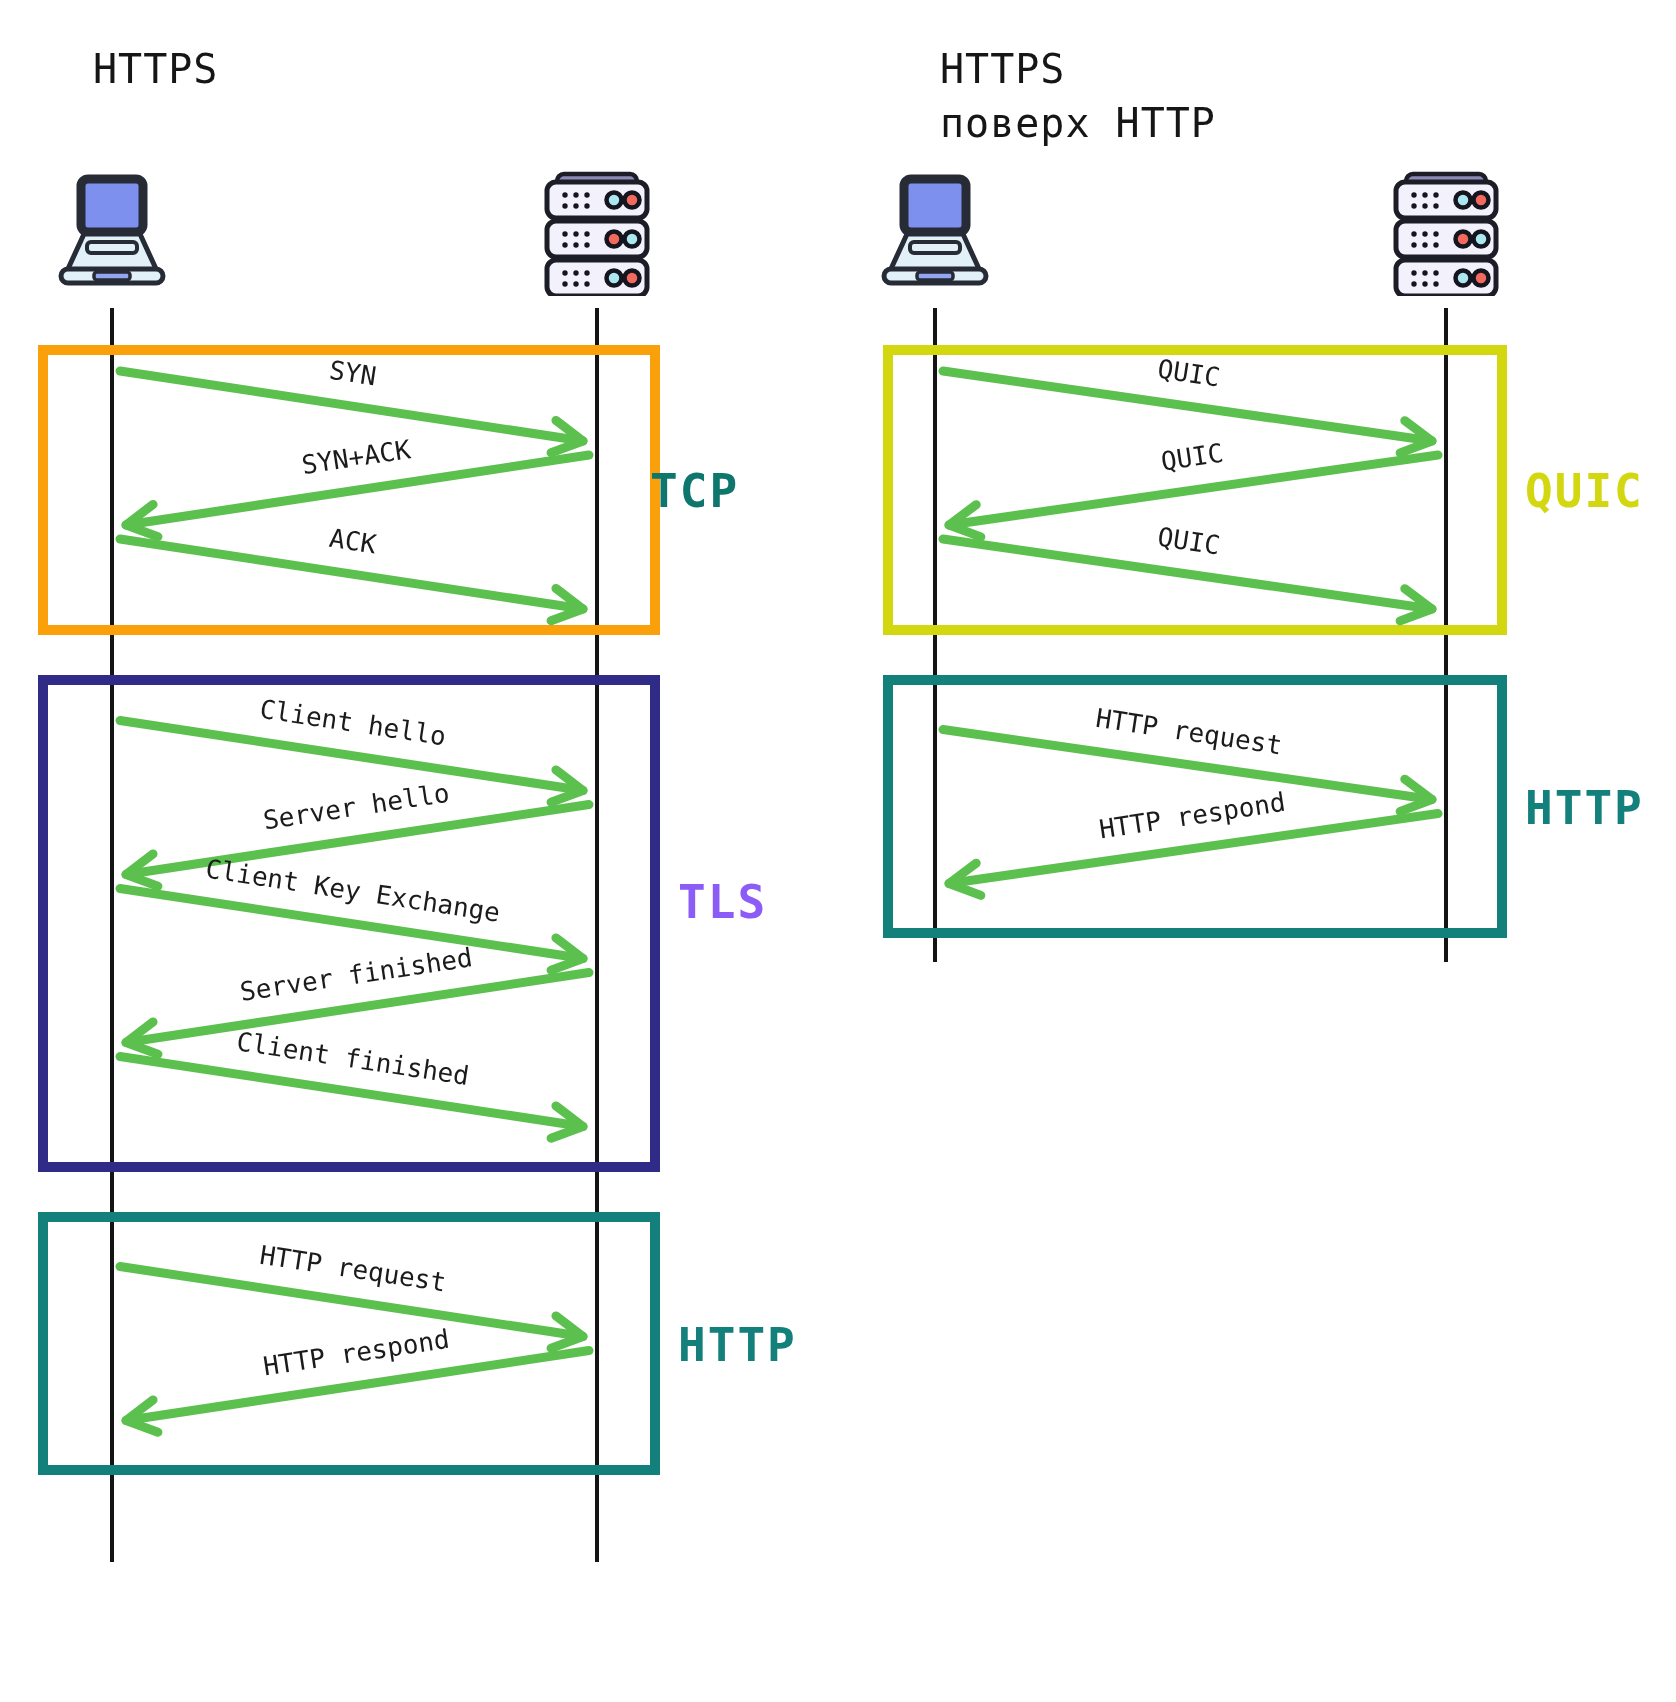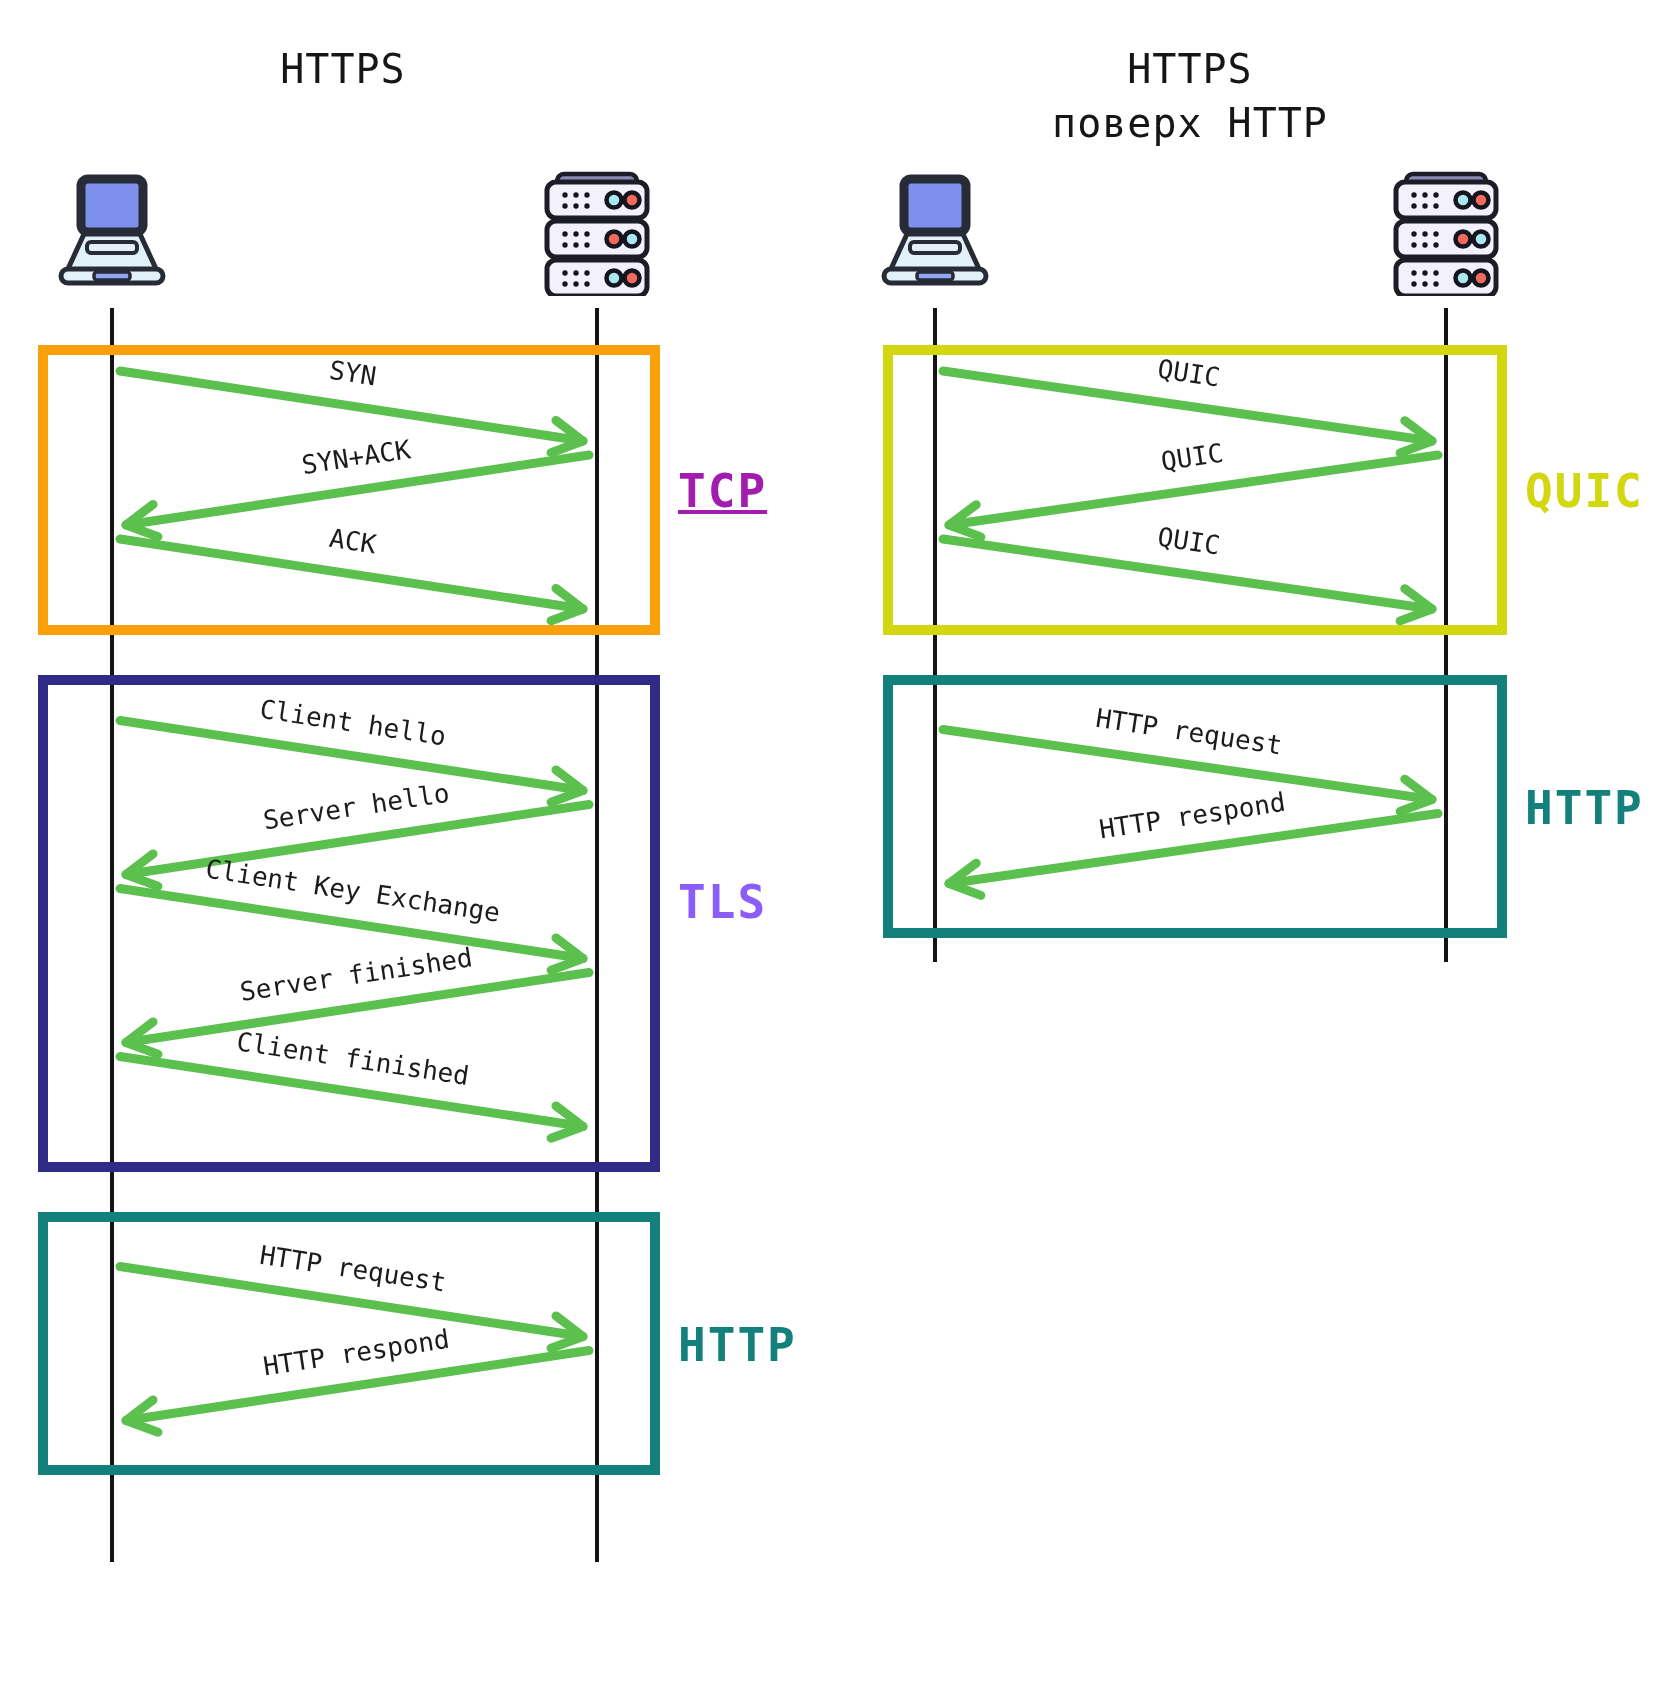--- a/index.html
+++ b/index.html
@@ -1,21 +1,21 @@
 <!DOCTYPE html>
 <html><head>
 <meta charset="utf-8">
 <style>
   *{margin:0;padding:0;box-sizing:border-box}
   html,body{background:#ffffff}
   body{
     width:1676px;height:1702px;position:relative;overflow:hidden;
     font-family:"DejaVu Sans Mono","Liberation Mono",monospace;
   }
-  .title{position:absolute;text-align:center;font-size:40px;line-height:1.35;color:#161616;letter-spacing:1px}
+  .title{position:absolute;text-align:left;font-size:40px;line-height:1.35;color:#161616;letter-spacing:1px}
   .icon{position:absolute}
   .diagram{position:absolute}
   .lifeline{position:absolute;width:4px;background:#141414}
   .proto-box{position:absolute;border-style:solid;border-width:10px;background:transparent}
   .proto-label{position:absolute;font-size:46px;font-weight:bold;letter-spacing:2px;line-height:1.2}
   .arrows{position:absolute;left:0;top:0;overflow:visible}
   .arrow-line,.arrow-head{stroke:#5cc04e;stroke-width:9;stroke-linecap:round;stroke-linejoin:round;fill:none}
   text.msg{font-family:"DejaVu Sans Mono","Liberation Mono",monospace;font-size:26px;fill:#1b1b1b}
   .hidden-defs{position:absolute;width:0;height:0;overflow:hidden}
 </style>
@@ -91,21 +91,21 @@
     <use href="#laptop-sym"></use>
   </svg>
 <svg class="icon" style="left:1390px;top:168px" width="112" height="128">
     <use href="#server-sym"></use>
   </svg>
 
 <div class="diagram" style="left: 38px; top: 160px; width: 740px; height: 1480px;">
     <div class="lifeline" style="left: 72px; top: 148px; height: 1254px;"></div>
     <div class="lifeline" style="left: 557px; top: 148px; height: 1254px;"></div>
     <div class="proto-box" style="left: 0px; top: 185px; width: 622px; height: 290px; border-color: rgb(249, 160, 11);"></div>
-    <div class="proto-label" style="left: 640px; top: 304px; color: #a21caf; text-decoration: underline;">TCP</div>
+    <div class="proto-label" style="left: 612px; top: 304px; color: #0f766e;">TCP</div>
     <div class="proto-box" style="left: 0px; top: 515px; width: 622px; height: 497px; border-color: rgb(47, 43, 134);"></div>
     <div class="proto-label" style="left: 640px; top: 715px; color: #8b5cf6;">TLS</div>
     <div class="proto-box" style="left: 0px; top: 1052px; width: 622px; height: 263px; border-color: rgb(19, 128, 123);"></div>
     <div class="proto-label" style="left: 640px; top: 1157.5px; color: rgb(19, 128, 123);">HTTP</div>
     <svg width="740" height="1480" class="arrows">
       <line x1="82" y1="211" x2="545" y2="281" class="arrow-line"></line>
       <polyline points="513.0607272758809,292.6568802796608 545,281 517.9342107706932,260.42226802111713" class="arrow-head"></polyline>
       <text x="313.5" y="222" text-anchor="middle" transform="rotate(8.6 313.5 222)" class="msg">SYN</text>
       <line x1="551" y1="295" x2="88" y2="365" class="arrow-line"></line>
       <polyline points="115.06578922930683,344.42226802111713 88,365 119.93927272411905,376.6568802796608" class="arrow-head"></polyline>

